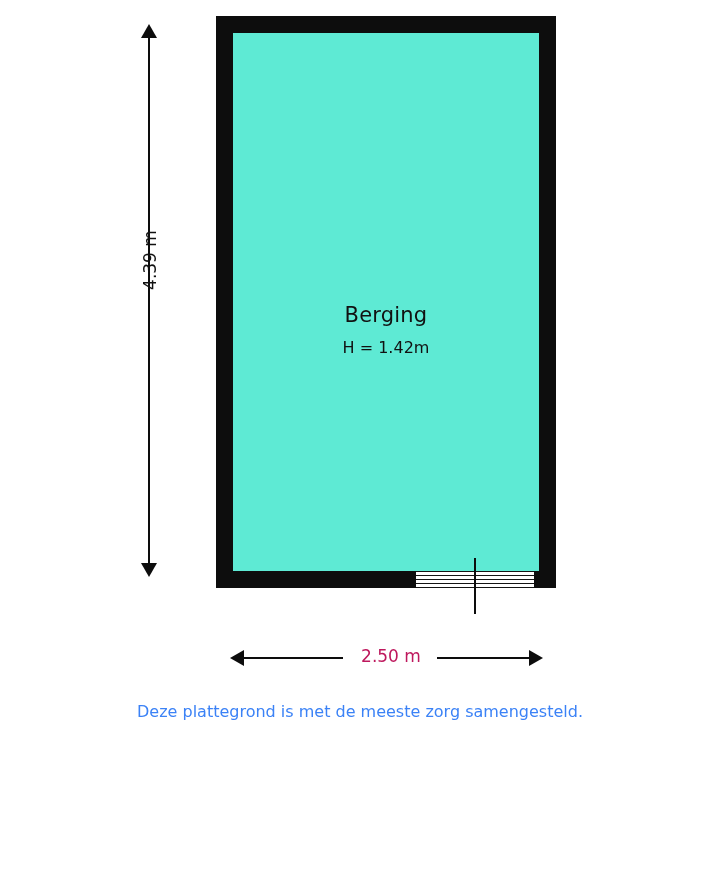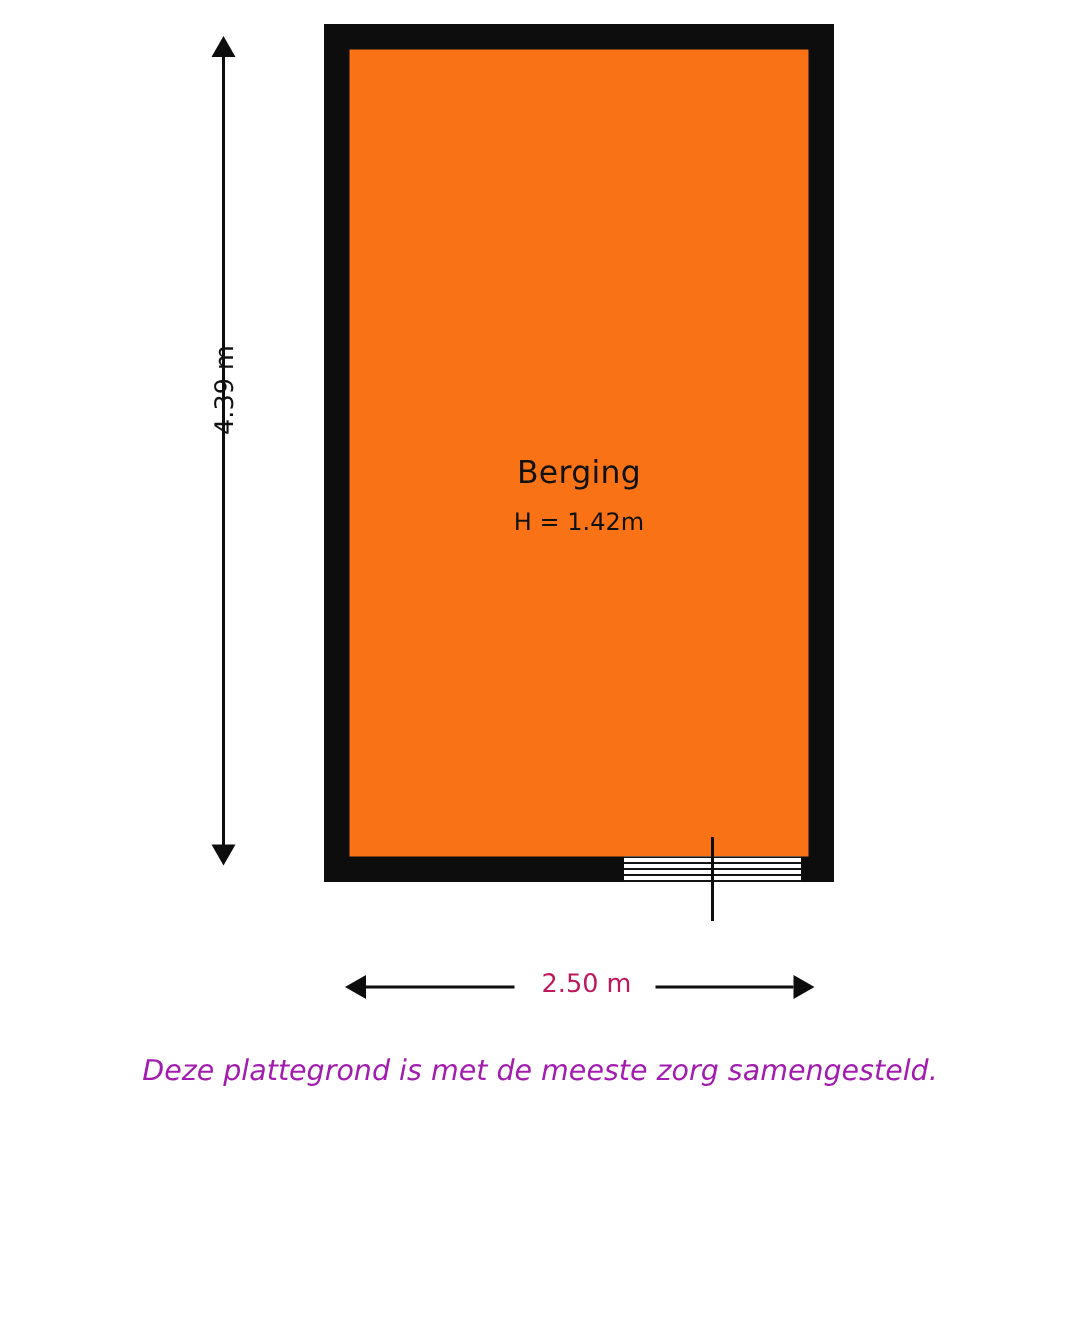--- a/index.html
+++ b/index.html
@@ -33,21 +33,21 @@
     height: 572px;
     background: #0d0d0d;
     box-sizing: border-box;
   }
   .room-inner {
     position: absolute;
     left: 17px;
     top: 17px;
     width: 306px;
     height: 538px;
-    background: #f97316;
+    background: #5eead4;
     box-sizing: border-box;
   }
 
   .room-label {
     position: absolute;
     left: 0;
     right: 0;
     top: 270px;
     text-align: center;
     font-size: 21px;
@@ -186,24 +186,23 @@
     white-space: nowrap;
   }
 
   
   .disclaimer {
     position: absolute;
     left: 0;
     right: 0;
     top: 700px;
     text-align: center;
-    font-size: 19px;
+    font-size: 16px;
     line-height: 1.55;
-    color: #a21caf;
-    font-style: italic;
+    color: #3b82f6;
   }
   .disclaimer div { display: block; }
 </style>
 </head>
 <body>
 
 <div class="floorplan-stage">
 
   <div class="room-outer">
     <div class="room-inner">

